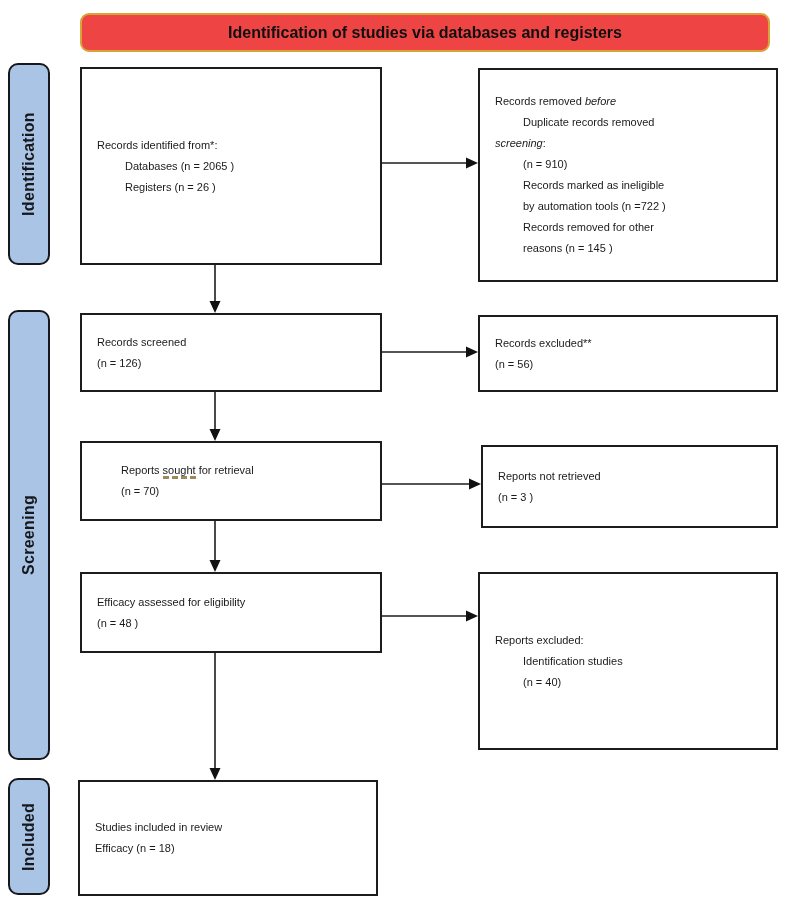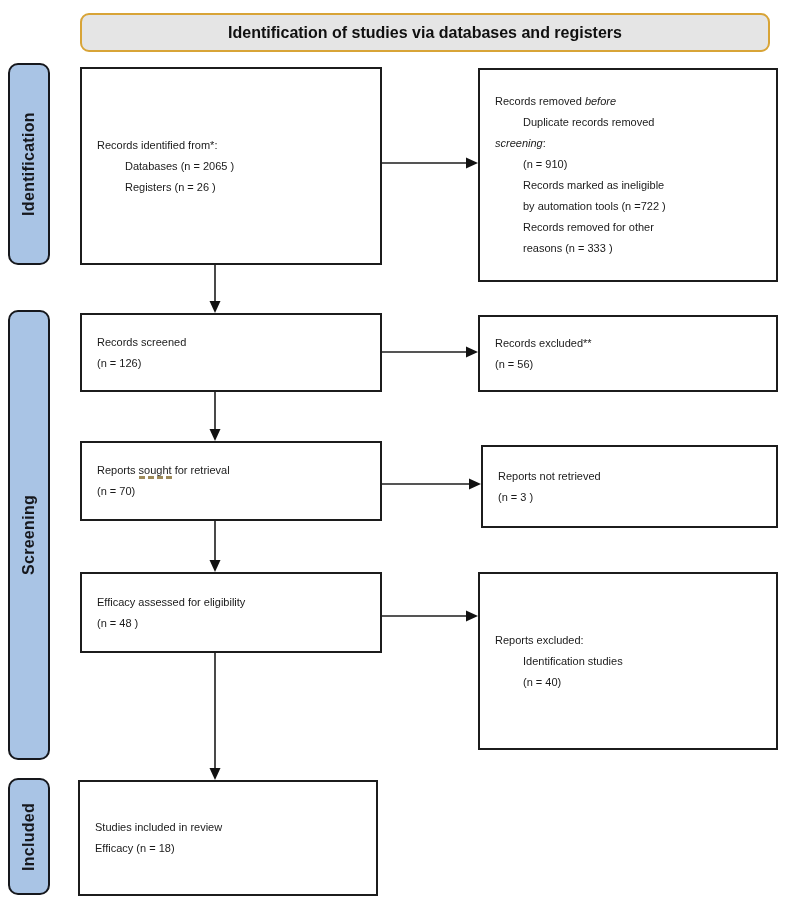--- a/index.html
+++ b/index.html
@@ -9,21 +9,21 @@
     height: 907px;
     background: #ffffff;
     font-family: "Liberation Sans", sans-serif;
     color: #1a1a1a;
     overflow: hidden;
   }
   .banner {
     position: absolute;
     left: 80px; top: 13px;
     width: 690px; height: 39px;
-    background: #e5e5e5;
+    background: #ef4444;
     border: 2px solid #D8A437;
     border-radius: 9px;
     box-sizing: border-box;
     display: flex; align-items: center; justify-content: center;
     font-weight: bold; font-size: 16px; color: #101010;
   }
   .sidebar {
     position: absolute;
     left: 8px; width: 42px;
     background: #A9C4E5;
@@ -58,21 +58,21 @@
   }
   .line { white-space: nowrap; }
   .indent { padding-left: 28px; }
   .ital { font-style: italic; }
   .squiggle { border-bottom: 3px dashed #9d8a5a; }
 
   .b1 { left: 80px;  top: 67px;  width: 302px; height: 198px; }
   .b2 { left: 478px; top: 68px;  width: 300px; height: 214px; }
   .b3 { left: 80px;  top: 313px; width: 302px; height: 79px;  }
   .b4 { left: 478px; top: 315px; width: 300px; height: 77px;  }
-  .b5 { left: 80px;  top: 441px; width: 302px; height: 80px;  }
+  .b5 { left: 80px;  top: 441px; width: 302px; height: 80px; padding-left: 24px;  }
   .b6 { left: 481px; top: 445px; width: 297px; height: 83px;  }
   .b7 { left: 80px;  top: 572px; width: 302px; height: 81px;  }
   .b8 { left: 478px; top: 572px; width: 300px; height: 178px; }
   .b9 { left: 78px;  top: 780px; width: 300px; height: 116px; }
 
   #arrow-layer {
     position: absolute;
     left: 0; top: 0;
     width: 785px; height: 907px;
     pointer-events: none;
@@ -109,21 +109,21 @@
 
   <div class="box b2">
     <div class="box-text">
       <div class="line"><span>Records removed </span><span class="ital">before</span></div>
       <div class="line indent">Duplicate records removed</div>
       <div class="line"><span class="ital">screening</span><span>:</span></div>
       <div class="line indent">(n = 910)</div>
       <div class="line indent">Records marked as ineligible</div>
       <div class="line indent">by automation tools (n =722 )</div>
       <div class="line indent">Records removed for other</div>
-      <div class="line indent">reasons (n = 333 )</div>
+      <div class="line indent">reasons (n = 145 )</div>
     </div>
   </div>
 
   <div class="box b3">
     <div class="box-text">
       <div class="line">Records screened</div>
       <div class="line">(n = 126)</div>
     </div>
   </div>
 

